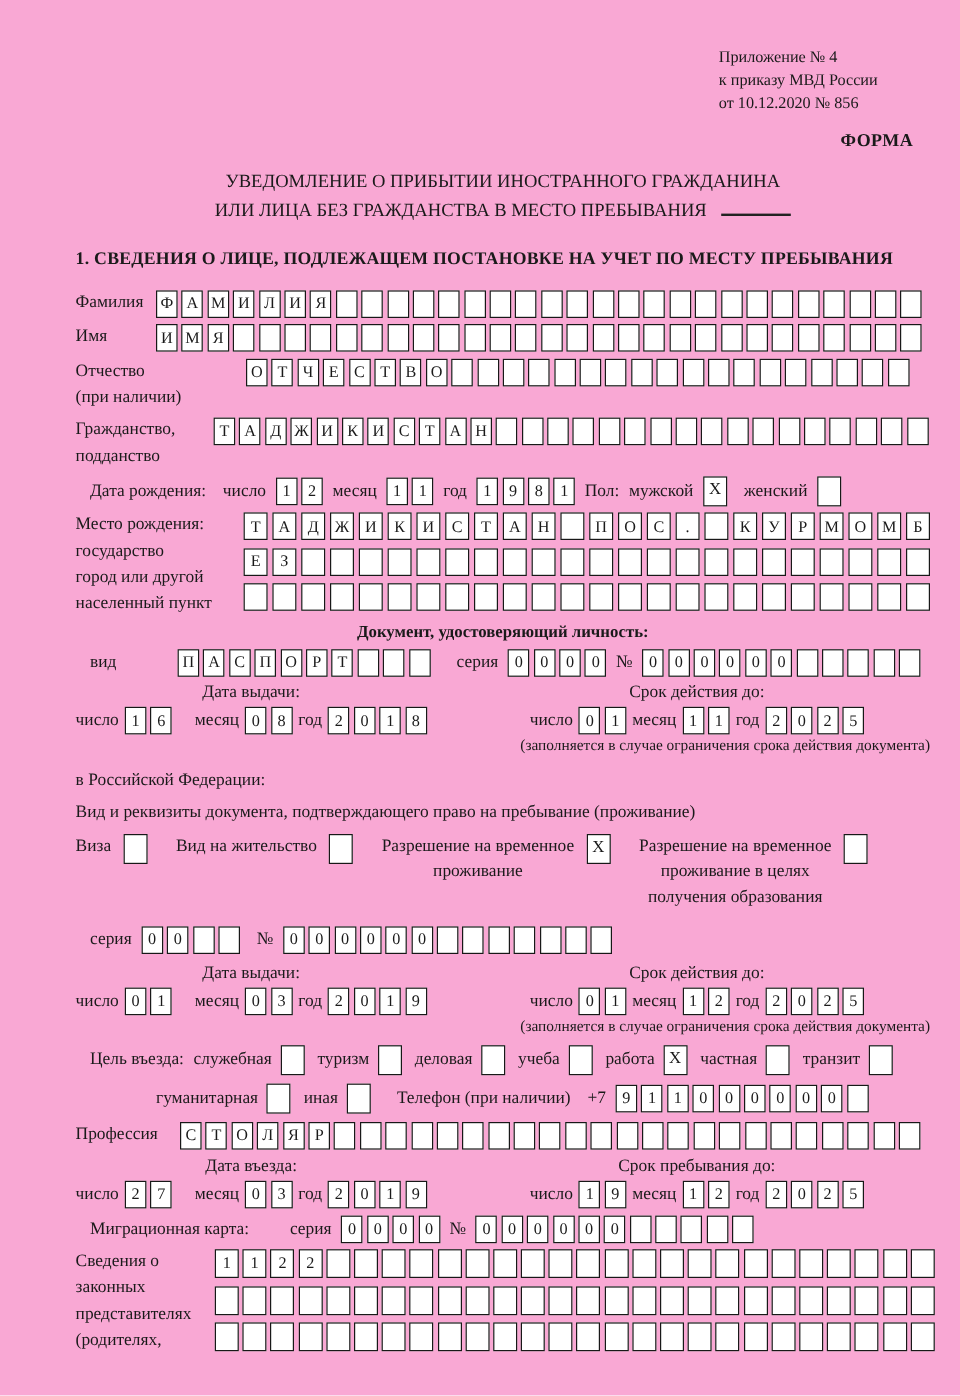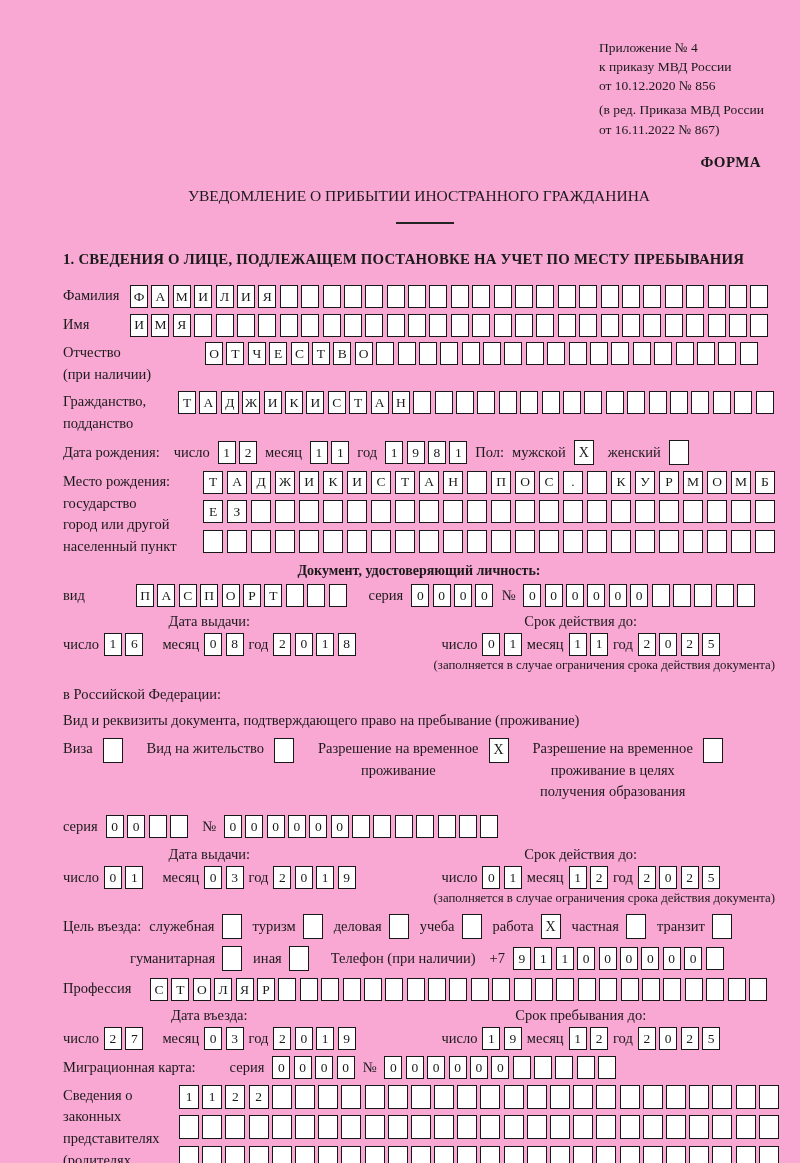--- a/index.html
+++ b/index.html
@@ -28,21 +28,21 @@
   }
   .boxes.wide{column-gap:4px;}
   .boxes.wide .cell{width:20px;}
   .boxes.xwide{column-gap:3.2px;}
   .boxes.xwide .cell{width:20px;height:24px;}
 
   .checkbox{
     box-sizing:border-box;width:20px;height:25px;border:1.6px solid #181818;background:#fff;
     display:inline-flex;align-items:center;justify-content:center;font-size:14px;flex:none;
   }
-  .irow{display:flex;align-items:center;column-gap:8px;font-size:14.5px;margin-bottom:5.5px;flex-wrap:nowrap;}
+  .irow{display:flex;align-items:center;column-gap:8px;font-size:14.5px;margin-bottom:5.5px;flex-wrap:nowrap;margin-left:12px;}
   .dlabel{white-space:nowrap;}
   .gap14{margin-left:14px;}
   .gap6{margin-left:6px;}
 
   .center-heading{text-align:center;font-weight:bold;font-size:14px;margin:2px 0 5px 0;}
 
   .dates-row{display:flex;justify-content:space-between;padding-right:55px;margin-bottom:2px;}
   .date-group{display:flex;flex-direction:column;}
   .date-heading{text-align:center;font-size:14.5px;margin-bottom:3px;}
   .date-fields{display:flex;align-items:center;column-gap:5px;font-size:14.5px;}
@@ -65,32 +65,28 @@
 </style>
 </head>
 <body>
 
 <div class="page">
 
   <div class="annex">
     <div>Приложение № 4</div>
     <div>к приказу МВД России</div>
     <div>от 10.12.2020 № 856</div>
-    <div class="annex-note">
-      <div>(в ред. Приказа МВД России</div>
-      <div>от 16.11.2022 № 867)</div>
-    </div>
   </div>
 
   <div class="forma">ФОРМА</div>
 
   <div class="title">
     <div>УВЕДОМЛЕНИЕ О ПРИБЫТИИ ИНОСТРАННОГО ГРАЖДАНИНА</div>
     <div>
-      <span class="blank-line"></span>
+      <span>ИЛИ ЛИЦА БЕЗ ГРАЖДАНСТВА В МЕСТО ПРЕБЫВАНИЯ</span><span class="blank-line"></span>
     </div>
   </div>
 
   <div class="sec-heading">1. СВЕДЕНИЯ О ЛИЦЕ, ПОДЛЕЖАЩЕМ ПОСТАНОВКЕ НА УЧЕТ ПО МЕСТУ ПРЕБЫВАНИЯ</div>
 
   <div class="frow">
     <div class="flabel w67">Фамилия</div>
     <div class="boxes">
         <span class="cell">Ф</span>
         <span class="cell">А</span>

